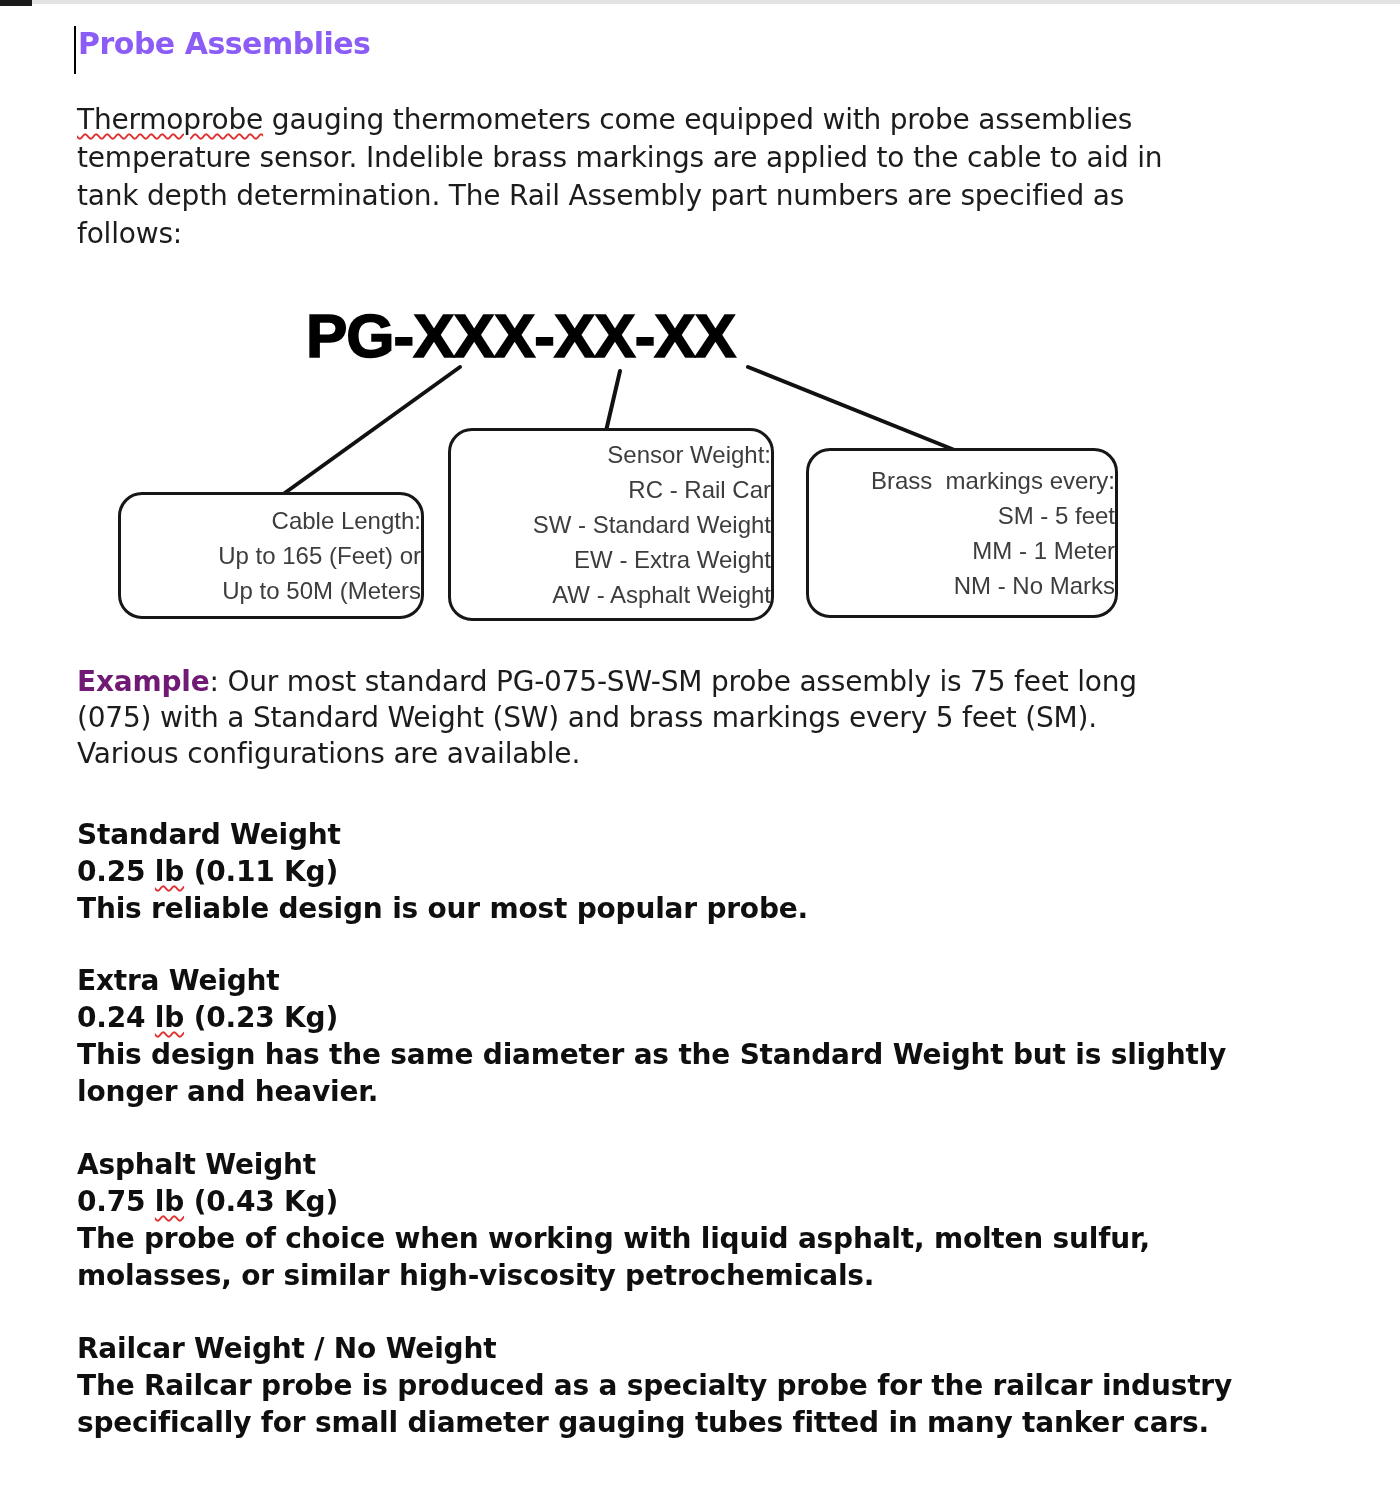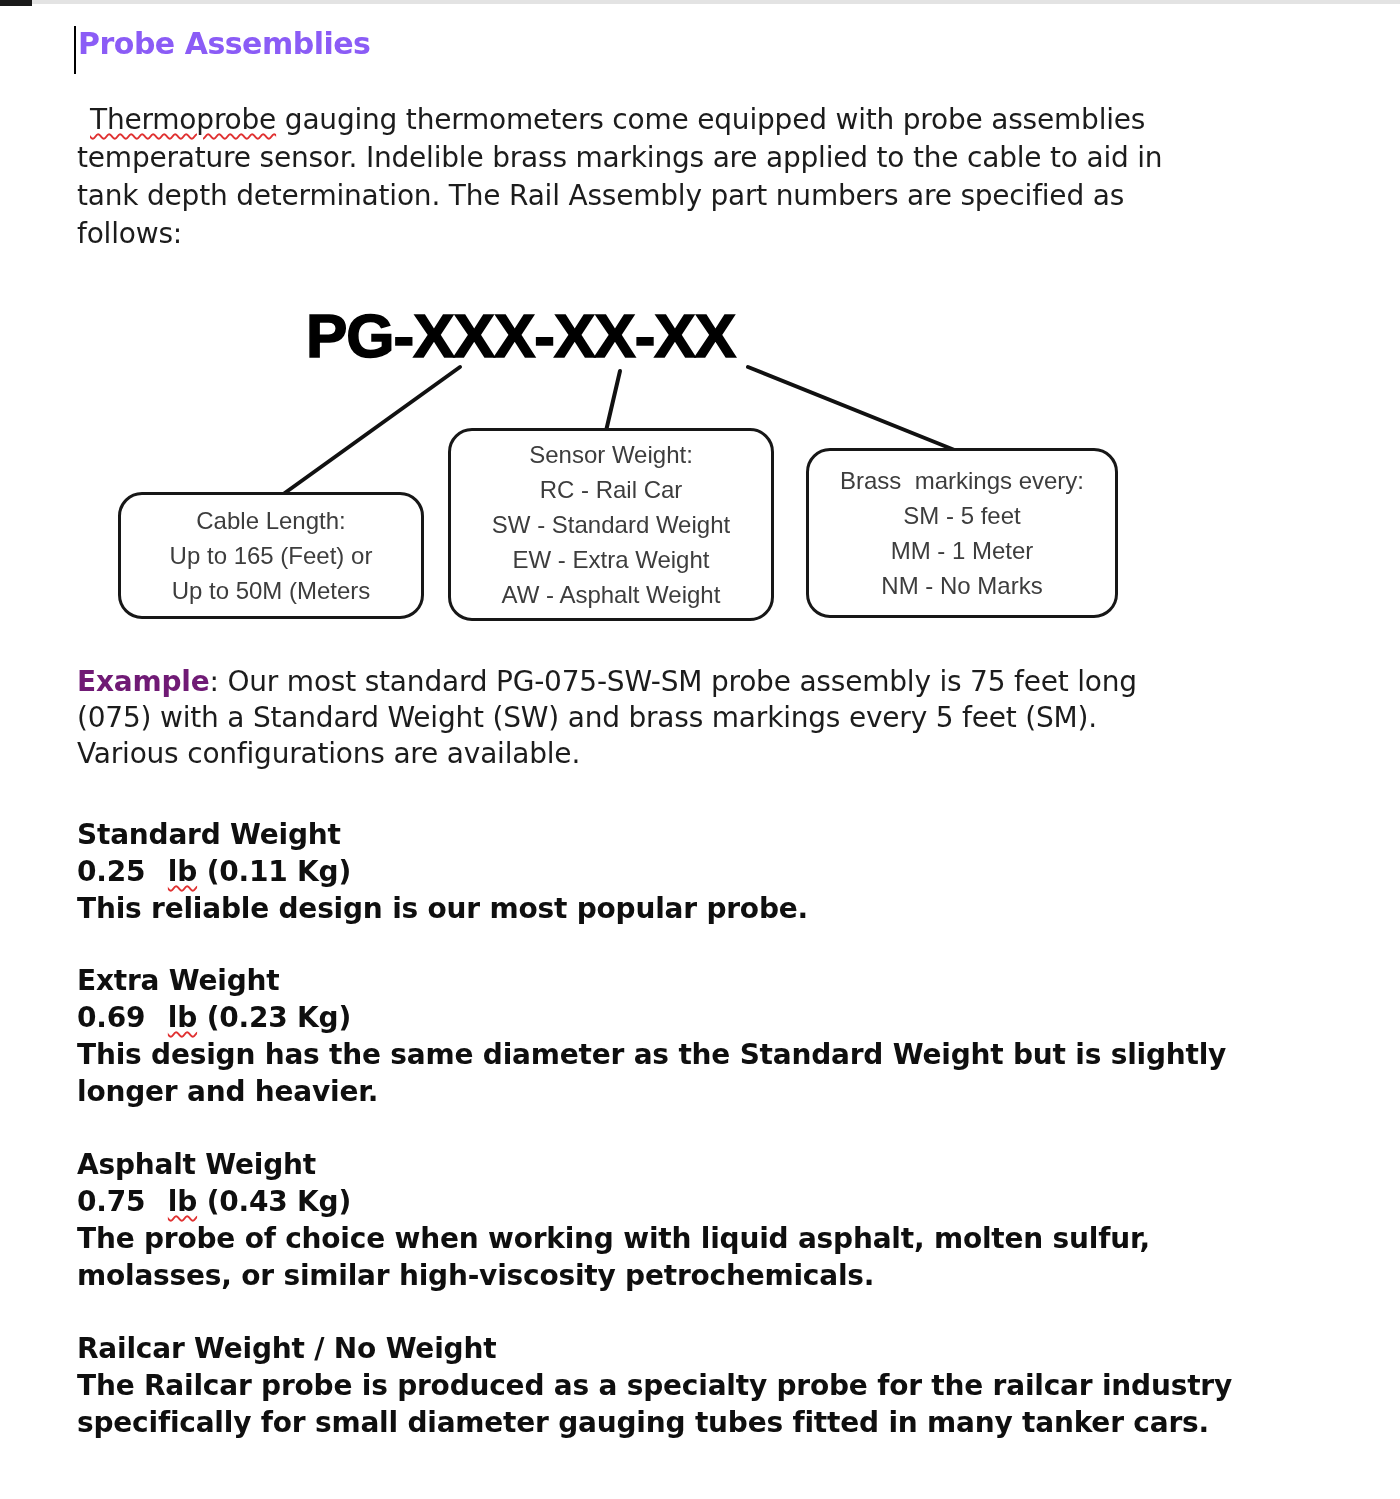--- a/index.html
+++ b/index.html
@@ -36,37 +36,36 @@
     position: absolute; left: 77px; top: 664px;
     font-size: 28px; line-height: 36px; letter-spacing: -0.2px;
   }
   .example .bold-label { font-weight: bold; color: #701a75; }
   .squiggle {
     text-decoration-line: underline;
     text-decoration-style: wavy;
     text-decoration-color: #e03131;
     text-decoration-thickness: 2px;
     text-underline-offset: 4px;
-    margin-left: 13px;
   }
   .part-number {
     position: absolute; left: 306px; top: 300px;
     font-family: "Liberation Sans", sans-serif;
     font-size: 62px; font-weight: bold; color: #000;
     letter-spacing: -1px;
     -webkit-text-stroke: 1.6px #000;
   }
   .connectors { position: absolute; left: 0; top: 305px; width: 1400px; height: 345px; }
   .callout {
     position: absolute;
     border: 3px solid #171717; border-radius: 24px;
     background: #ffffff;
     font-family: "Liberation Sans", sans-serif;
     font-size: 24px; line-height: 35px; color: #3d3d3d;
-    text-align: center;
+    text-align: right;
     display: flex; flex-direction: column; justify-content: center;
     box-sizing: border-box;
   }
   .callout .line { white-space: pre-wrap; }
   .callout-cable  { left: 118px; top: 492px; width: 306px; height: 127px; }
   .callout-sensor { left: 448px; top: 428px; width: 326px; height: 193px; }
   .callout-brass  { left: 806px; top: 448px; width: 312px; height: 170px; }
   
   .sec {
     position: absolute; left: 77px;
@@ -133,21 +132,21 @@
   </div>
 
   <div class="sec sec-1">
     <div>Standard Weight</div>
     <div><span>0.25 </span><span class="squiggle">lb</span><span> (0.11 Kg)</span></div>
     <div>This reliable design is our most popular probe.</div>
   </div>
 
   <div class="sec sec-2">
     <div>Extra Weight</div>
-    <div><span>0.69 </span><span class="squiggle">lb</span><span> (0.23 Kg)</span></div>
+    <div><span>0.24 </span><span class="squiggle">lb</span><span> (0.23 Kg)</span></div>
     <div>This design has the same diameter as the Standard Weight but is slightly</div>
     <div>longer and heavier.</div>
   </div>
 
   <div class="sec sec-3">
     <div>Asphalt Weight</div>
     <div><span>0.75 </span><span class="squiggle">lb</span><span> (0.43 Kg)</span></div>
     <div>The probe of choice when working with liquid asphalt, molten sulfur,</div>
     <div>molasses, or similar high-viscosity petrochemicals.</div>
   </div>

